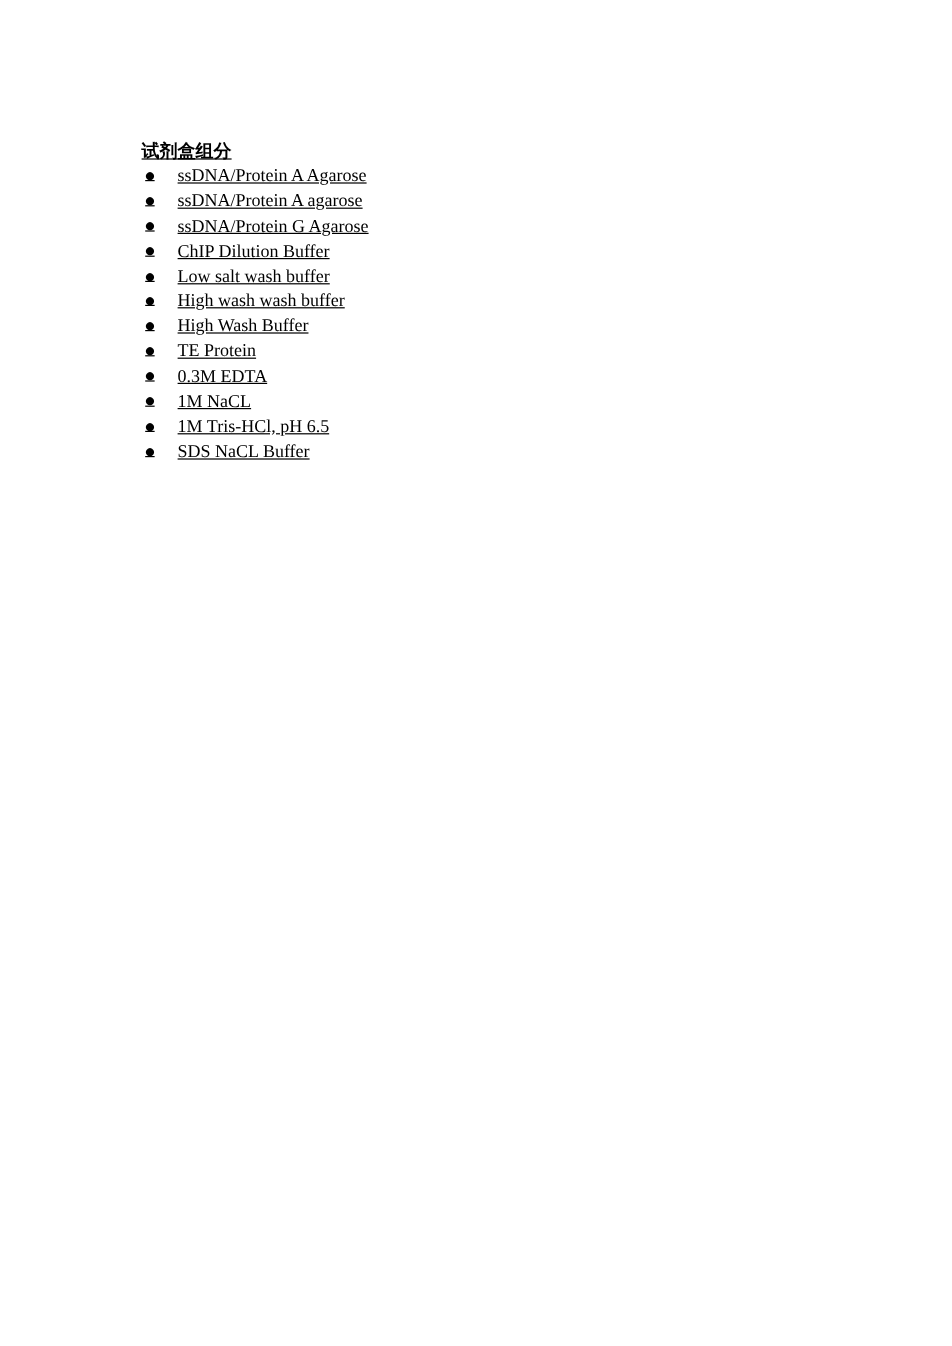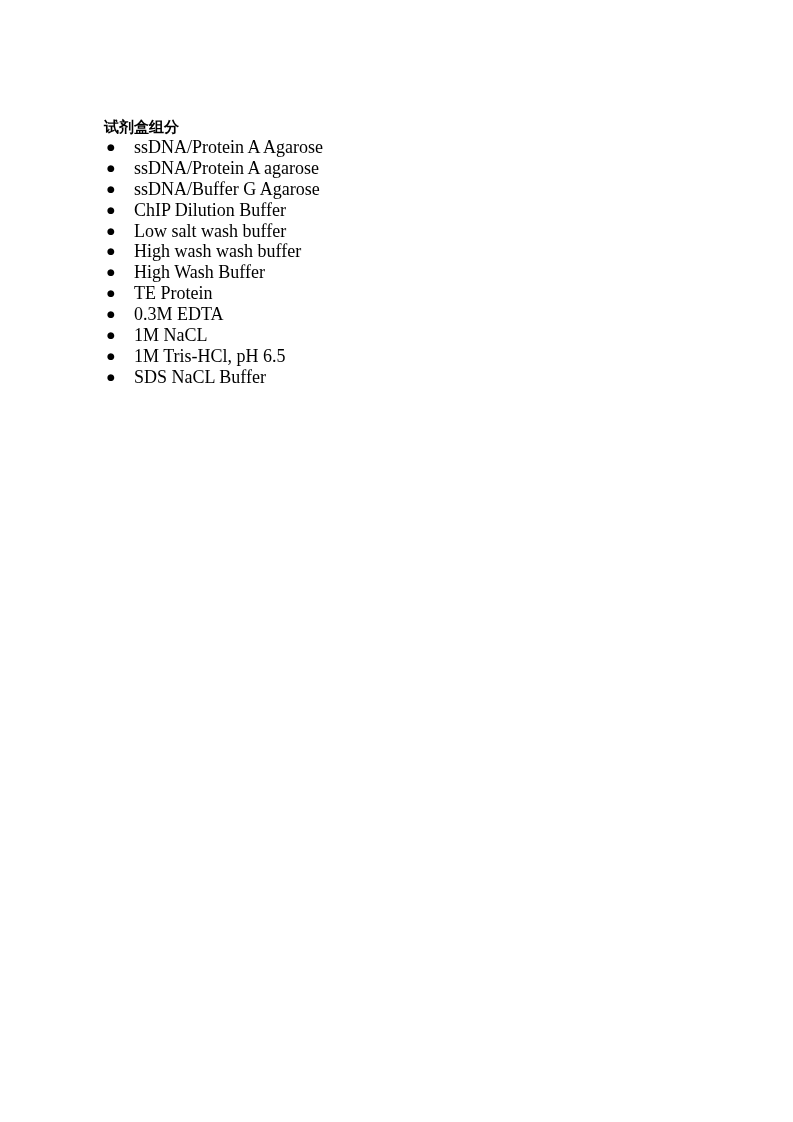--- a/index.html
+++ b/index.html
@@ -9,22 +9,23 @@
     width: 793px;
     height: 1122px;
     background: #ffffff;
     color: #000000;
     font-family: "Liberation Serif", serif;
     overflow: hidden;
     margin: 0 auto;
   }
   .content {
     position: absolute;
-    left: 104px;
+    left: 118px;
     top: 117px;
+    text-decoration: underline;
   }
   .heading {
     font-family: "Liberation Serif", "DejaVu Serif", serif;
     font-size: 15px;
     font-weight: bold;
     line-height: 20px;
     white-space: nowrap;
   }
   .list {
     list-style: none;
@@ -40,41 +41,41 @@
   .bullet {
     flex: 0 0 30px;
     width: 30px;
     padding-left: 3px;
     font-family: "DejaVu Sans", sans-serif;
     font-size: 9px;
     line-height: 1;
   }
   .label {
     font-family: "Liberation Serif", "DejaVu Serif", serif;
-    font-size: 18px;
+    font-size: 15px;
   }
 </style>
 </head>
 <body>
 
 <div class="page">
   <div class="content">
     <h1 class="heading">试剂盒组分</h1>
     <ul class="list">
         <li class="item">
         <span class="bullet">●</span>
         <span class="label">ssDNA/Protein A Agarose</span>
       </li>
         <li class="item">
         <span class="bullet">●</span>
         <span class="label">ssDNA/Protein A agarose</span>
       </li>
         <li class="item">
         <span class="bullet">●</span>
-        <span class="label">ssDNA/Buffer G Agarose</span>
+        <span class="label">ssDNA/Protein G Agarose</span>
       </li>
         <li class="item">
         <span class="bullet">●</span>
         <span class="label">ChIP Dilution Buffer</span>
       </li>
         <li class="item">
         <span class="bullet">●</span>
         <span class="label">Low salt wash buffer</span>
       </li>
         <li class="item">

